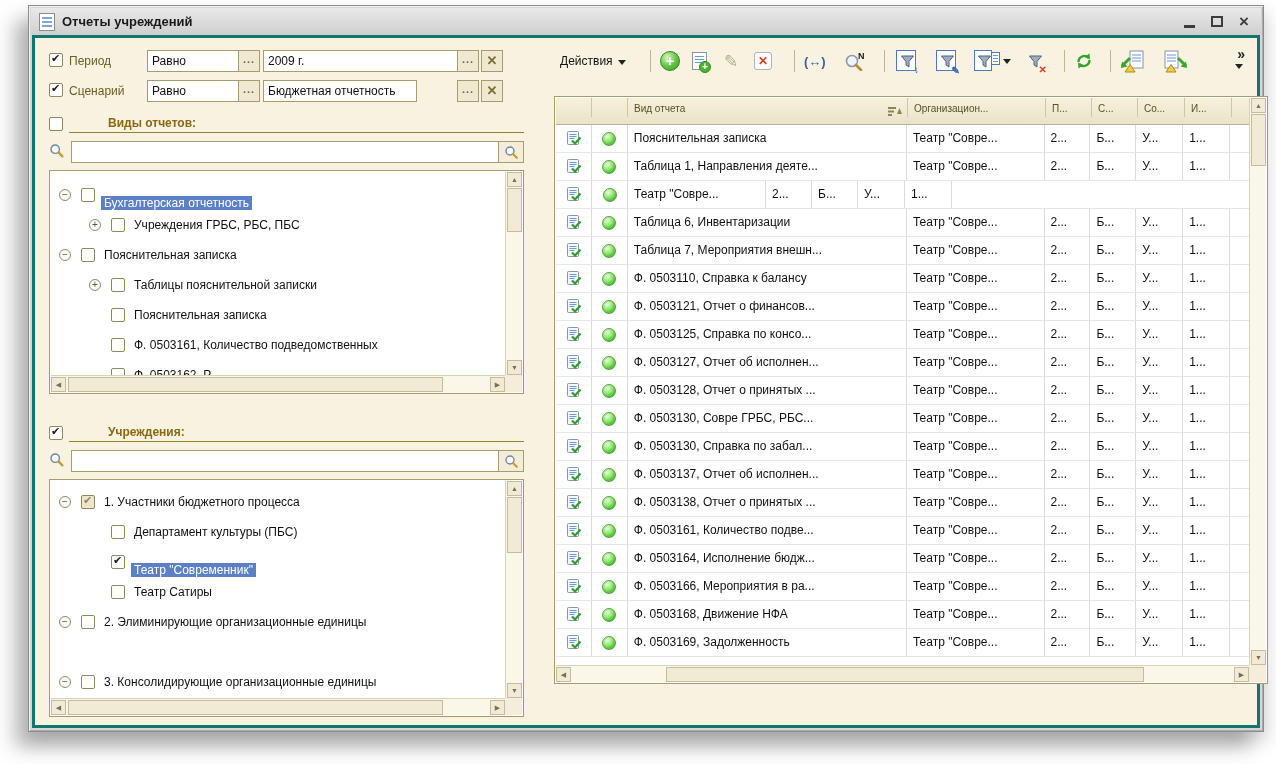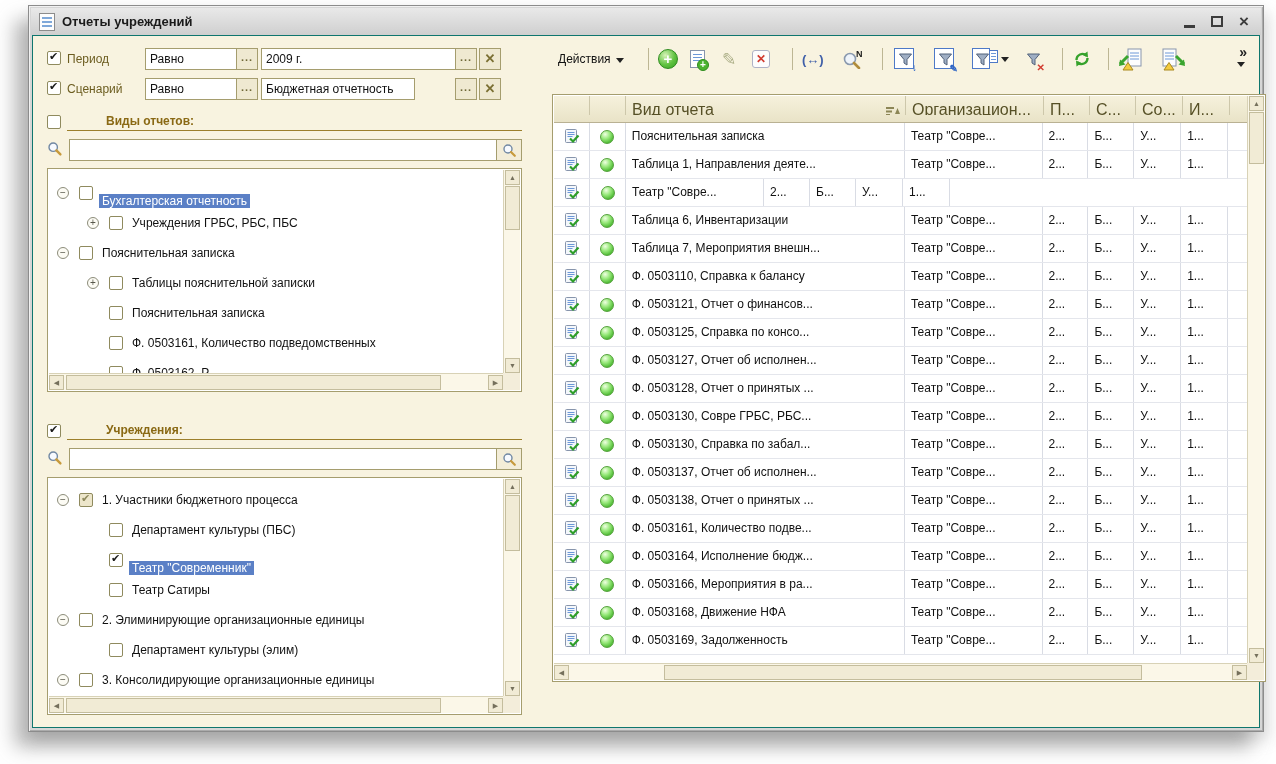--- a/index.html
+++ b/index.html
@@ -15,21 +15,21 @@
     background:linear-gradient(#E9E9E9,#CFCFCF); display:flex; align-items:center; padding:0 8px; }
   .title-icon { width:16px; height:18px; margin-right:7px; position:relative; background:#FDFDFD; border:1px solid #8C8C8C; }
   .title-icon i { position:absolute; left:2px; right:2px; height:2px; background:#7FA8D9; }
   .title-text { font-size:13px; font-weight:bold; color:#1A1A1A; }
   .win-controls { margin-left:auto; display:flex; align-items:center; gap:16px; padding-right:4px; }
   .wc { color:#3C3C3C; cursor:default; }
   .wc.min { width:11px; height:3px; background:#3C3C3C; margin-top:9px; }
   .wc.max { width:12px; height:11px; border:2px solid #3C3C3C; }
   .wc.close { font-size:17px; font-weight:bold; line-height:14px; }
 
-  .client { position:absolute; left:3px; right:3px; top:29px; bottom:3px; background:#F8F3E0; border:1px solid #0f766e; }
+  .client { position:absolute; left:3px; right:3px; top:29px; bottom:3px; background:#F8F3E0; border:3px solid #0f766e; }
 
   
   .filter-row { position:absolute; left:0; height:24px; }
   .cb { position:absolute; width:14px; height:14px; background:#FFFFFF; border:1px solid #8F8A5E; border-radius:2px; }
   .cb.checked::after { content:"✔"; position:absolute; left:1px; top:-2px; font-size:11px; color:#1A1A1A; }
   .cb.partial { background:#EDE6CB; }
   .cb.partial::after { content:"✔"; position:absolute; left:1px; top:-2px; font-size:11px; color:#8F8A5E; }
   .flabel { position:absolute; left:20px; top:1px; font-size:12px; color:#6C5D20; }
   .field { position:absolute; top:-3px; height:22px; background:#FFFFFF; border:1px solid #A59D6E; font-size:12px; color:#111; padding:3px 4px; white-space:nowrap; overflow:hidden; }
   .btn-el { position:absolute; top:-3px; width:22px; height:22px; background:#EFE9D1; border:1px solid #A59D6E;
@@ -88,21 +88,21 @@
   .ov { position:absolute; font-weight:bold; }
   .funnel-lines { position:absolute; right:0; top:3px; width:9px; height:13px; background:#fff; border:1px solid #4E79C7; }
   .funnel-lines i { position:absolute; left:1px; right:1px; height:1px; background:#6C98D8; }
   .dd-car { width:0; height:0; border-left:4px solid transparent; border-right:4px solid transparent; border-top:5px solid #222; }
   .overflow-ch { position:absolute; right:8px; top:0; font-size:14px; font-weight:bold; color:#222; }
   .overflow-dd { position:absolute; right:10px; top:18px; }
 
   
   .table-area { position:absolute; left:519px; top:58px; width:714px; height:588px; background:#FFFFFF; border:1px solid #A59D6E; }
   .thead { position:absolute; left:1px; top:1px; height:27px; display:flex; background:linear-gradient(#F6F1DC,#E9E3C7); border-bottom:1px solid #B9B193; }
-  .hcell { height:14px; border-right:1px solid #CDC7AA; font-size:16px; color:#565026; padding:5px 4px 14px 6px; white-space:nowrap; overflow:hidden; position:relative; }
+  .hcell { height:14px; border-right:1px solid #CDC7AA; font-size:10px; color:#565026; padding:5px 4px 14px 6px; white-space:nowrap; overflow:hidden; position:relative; }
   .sort-ic { position:absolute; right:5px; top:7px; }
   .tbody { position:absolute; left:1px; top:28px; right:18px; bottom:18px; overflow:hidden; }
   .trow { display:flex; height:28px; border-bottom:1px solid #E4E6EC; background:#fff; }
   .tcell { height:27px; border-right:1px solid #D9DCE4; font-size:12px; color:#111; padding:6px 4px 0 6px; white-space:nowrap; overflow:hidden; }
   .tcell.center { display:flex; align-items:center; justify-content:center; padding:0; }
   .sphere { width:14px; height:14px; border-radius:50%; border:1px solid #55A13C;
     background:radial-gradient(circle at 35% 28%, #EFFFE2, #97E87A 40%, #51BC37 75%, #3EA026); }
 </style>
 </head>
 <body>
@@ -246,24 +246,20 @@
               <span class="tlabel sel" style="left: 80px;">Театр "Современник"</span>
             </div>
             <div class="tree-row" style="top: 96px;">
               <span class="cb" style="left: 60px;"></span>
               <span class="tlabel" style="left: 80px;">Театр Сатиры</span>
             </div>
             <div class="tree-row" style="top: 126px;">
               <span class="exp" style="left: 8px;">−</span>
               <span class="cb" style="left: 30px;"></span>
               <span class="tlabel" style="left: 50px;">2. Элиминирующие организационные единицы</span>
-            </div>
-            <div class="tree-row" style="top: 156px;">
-              <span class="cb" style="left: 60px;"></span>
-              <span class="tlabel" style="left: 80px;">Департамент культуры (элим)</span>
             </div>
             <div class="tree-row" style="top: 186px;">
               <span class="exp" style="left: 8px;">−</span>
               <span class="cb" style="left: 30px;"></span>
               <span class="tlabel" style="left: 50px;">3. Консолидирующие организационные единицы</span>
             </div>
           </div>
         <div class="sb-v">
           <span class="sbb up">▲</span>
           <span class="thumb" style="top:16px;height:56px"></span>

